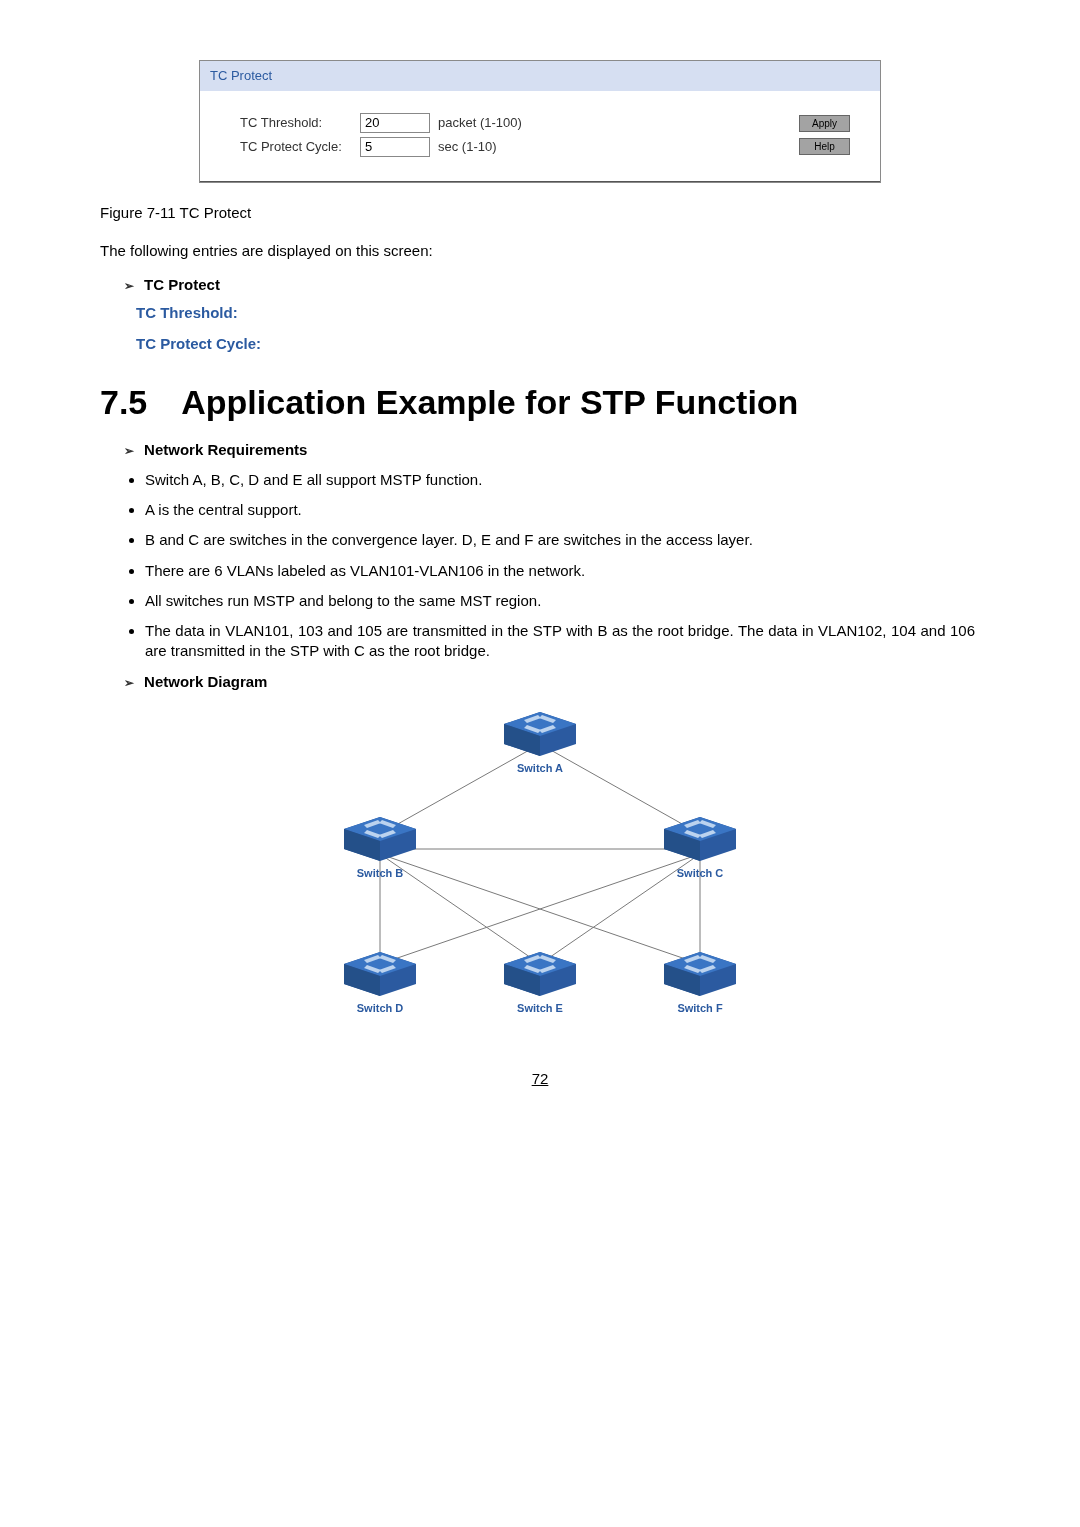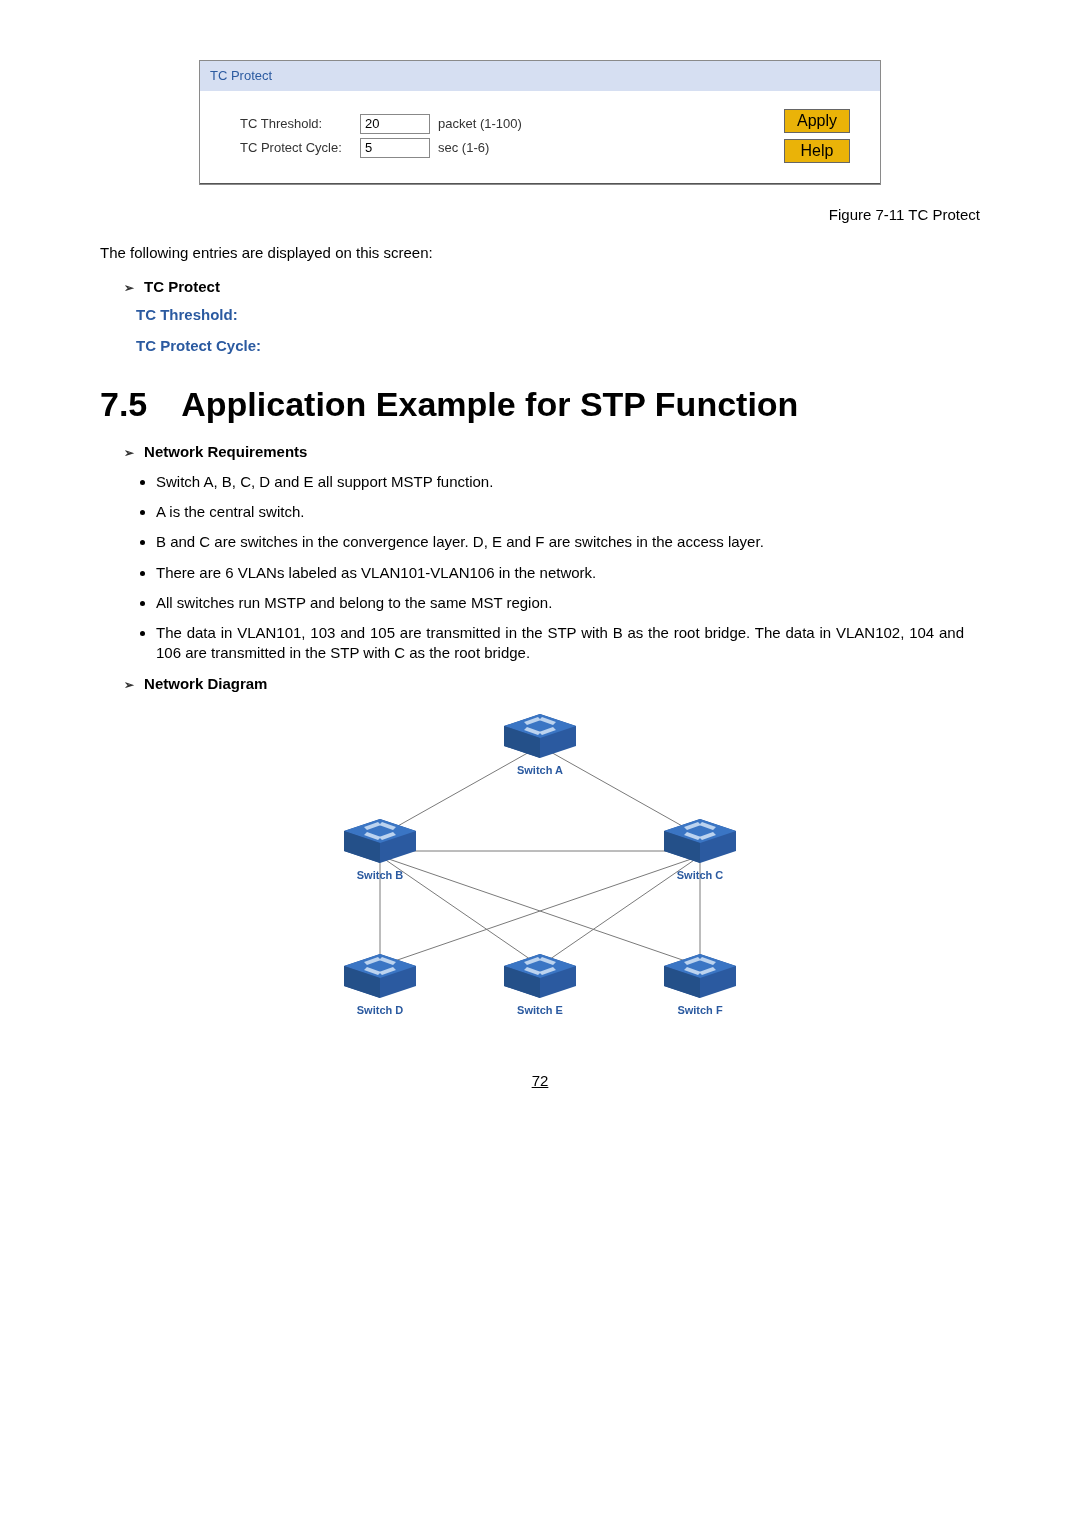--- a/index.html
+++ b/index.html
@@ -53,27 +53,27 @@
   }
   .fb-hint { }
   .fb-right {
     display: flex;
     flex-direction: column;
     gap: 6px;
     margin-right: 10px;
   }
   .fb-btn {
     border: 1px solid #666;
-    background: #eab308;
-    font-size: 16px;
+    background: #a3a3a3;
+    font-size: 10px;
     padding: 2px 12px;
     cursor: pointer;
   }
   .figure-caption {
-    text-align: right;
+    text-align: left;
     margin: 20px 0 18px 0;
   }
   .intro { margin: 14px 0 14px 0; }
   .sub-arrow {
     font-weight: bold;
     margin: 10px 0 8px 24px;
   }
   .sub-arrow::before {
     content: "\27A2";
     font-size: 12px;
@@ -101,21 +101,21 @@
     font-size: 34px;
     font-weight: bold;
     margin: 26px 0 14px 0;
   }
   ul.bullets {
     list-style: disc;
     padding-left: 40px;
     margin: 4px 0 10px 0;
   }
   ul.bullets li {
-    margin: 10px 16px;
+    margin: 10px 5px;
     text-align: justify;
   }
   .diagram-wrap {
     text-align: center;
     margin: 12px 0;
   }
   svg.diagram {
     display: inline-block;
   }
   .sw-label {
@@ -139,21 +139,21 @@
   <div class="figure-body">
     <div class="fb-left">
       <div class="fb-row">
         <span class="fb-label">TC Threshold:</span>
         <input class="fb-input" value="20" style="">
         <span class="fb-hint">packet (1-100)</span>
       </div>
       <div class="fb-row">
         <span class="fb-label">TC Protect Cycle:</span>
         <input class="fb-input" value="5" style="">
-        <span class="fb-hint">sec (1-6)</span>
+        <span class="fb-hint">sec (1-10)</span>
       </div>
     </div>
     <div class="fb-right">
       <button class="fb-btn">Apply</button>
       <button class="fb-btn">Help</button>
     </div>
   </div>
 </div>
 
 <p class="figure-caption">Figure 7-11 TC Protect</p>
@@ -170,21 +170,21 @@
     <div class="def-term">TC Protect Cycle:</div>
   </div>
 </div>
 
 <h2 class="section">7.5 Application Example for STP Function</h2>
 
 <p class="sub-arrow">Network Requirements</p>
 
 <ul class="bullets">
   <li>Switch A, B, C, D and E all support MSTP function.</li>
-  <li>A is the central switch.</li>
+  <li>A is the central support.</li>
   <li>B and C are switches in the convergence layer. D, E and F are switches in the access layer.</li>
   <li>There are 6 VLANs labeled as VLAN101-VLAN106 in the network.</li>
   <li>All switches run MSTP and belong to the same MST region.</li>
   <li>The data in VLAN101, 103 and 105 are transmitted in the STP with B as the root bridge. The data in VLAN102, 104 and 106 are transmitted in the STP with C as the root bridge.</li>
 </ul>
 
 <p class="sub-arrow">Network Diagram</p>
 
 <div class="diagram-wrap">
 <svg class="diagram" width="480" height="320" viewBox="0 0 480 320">

